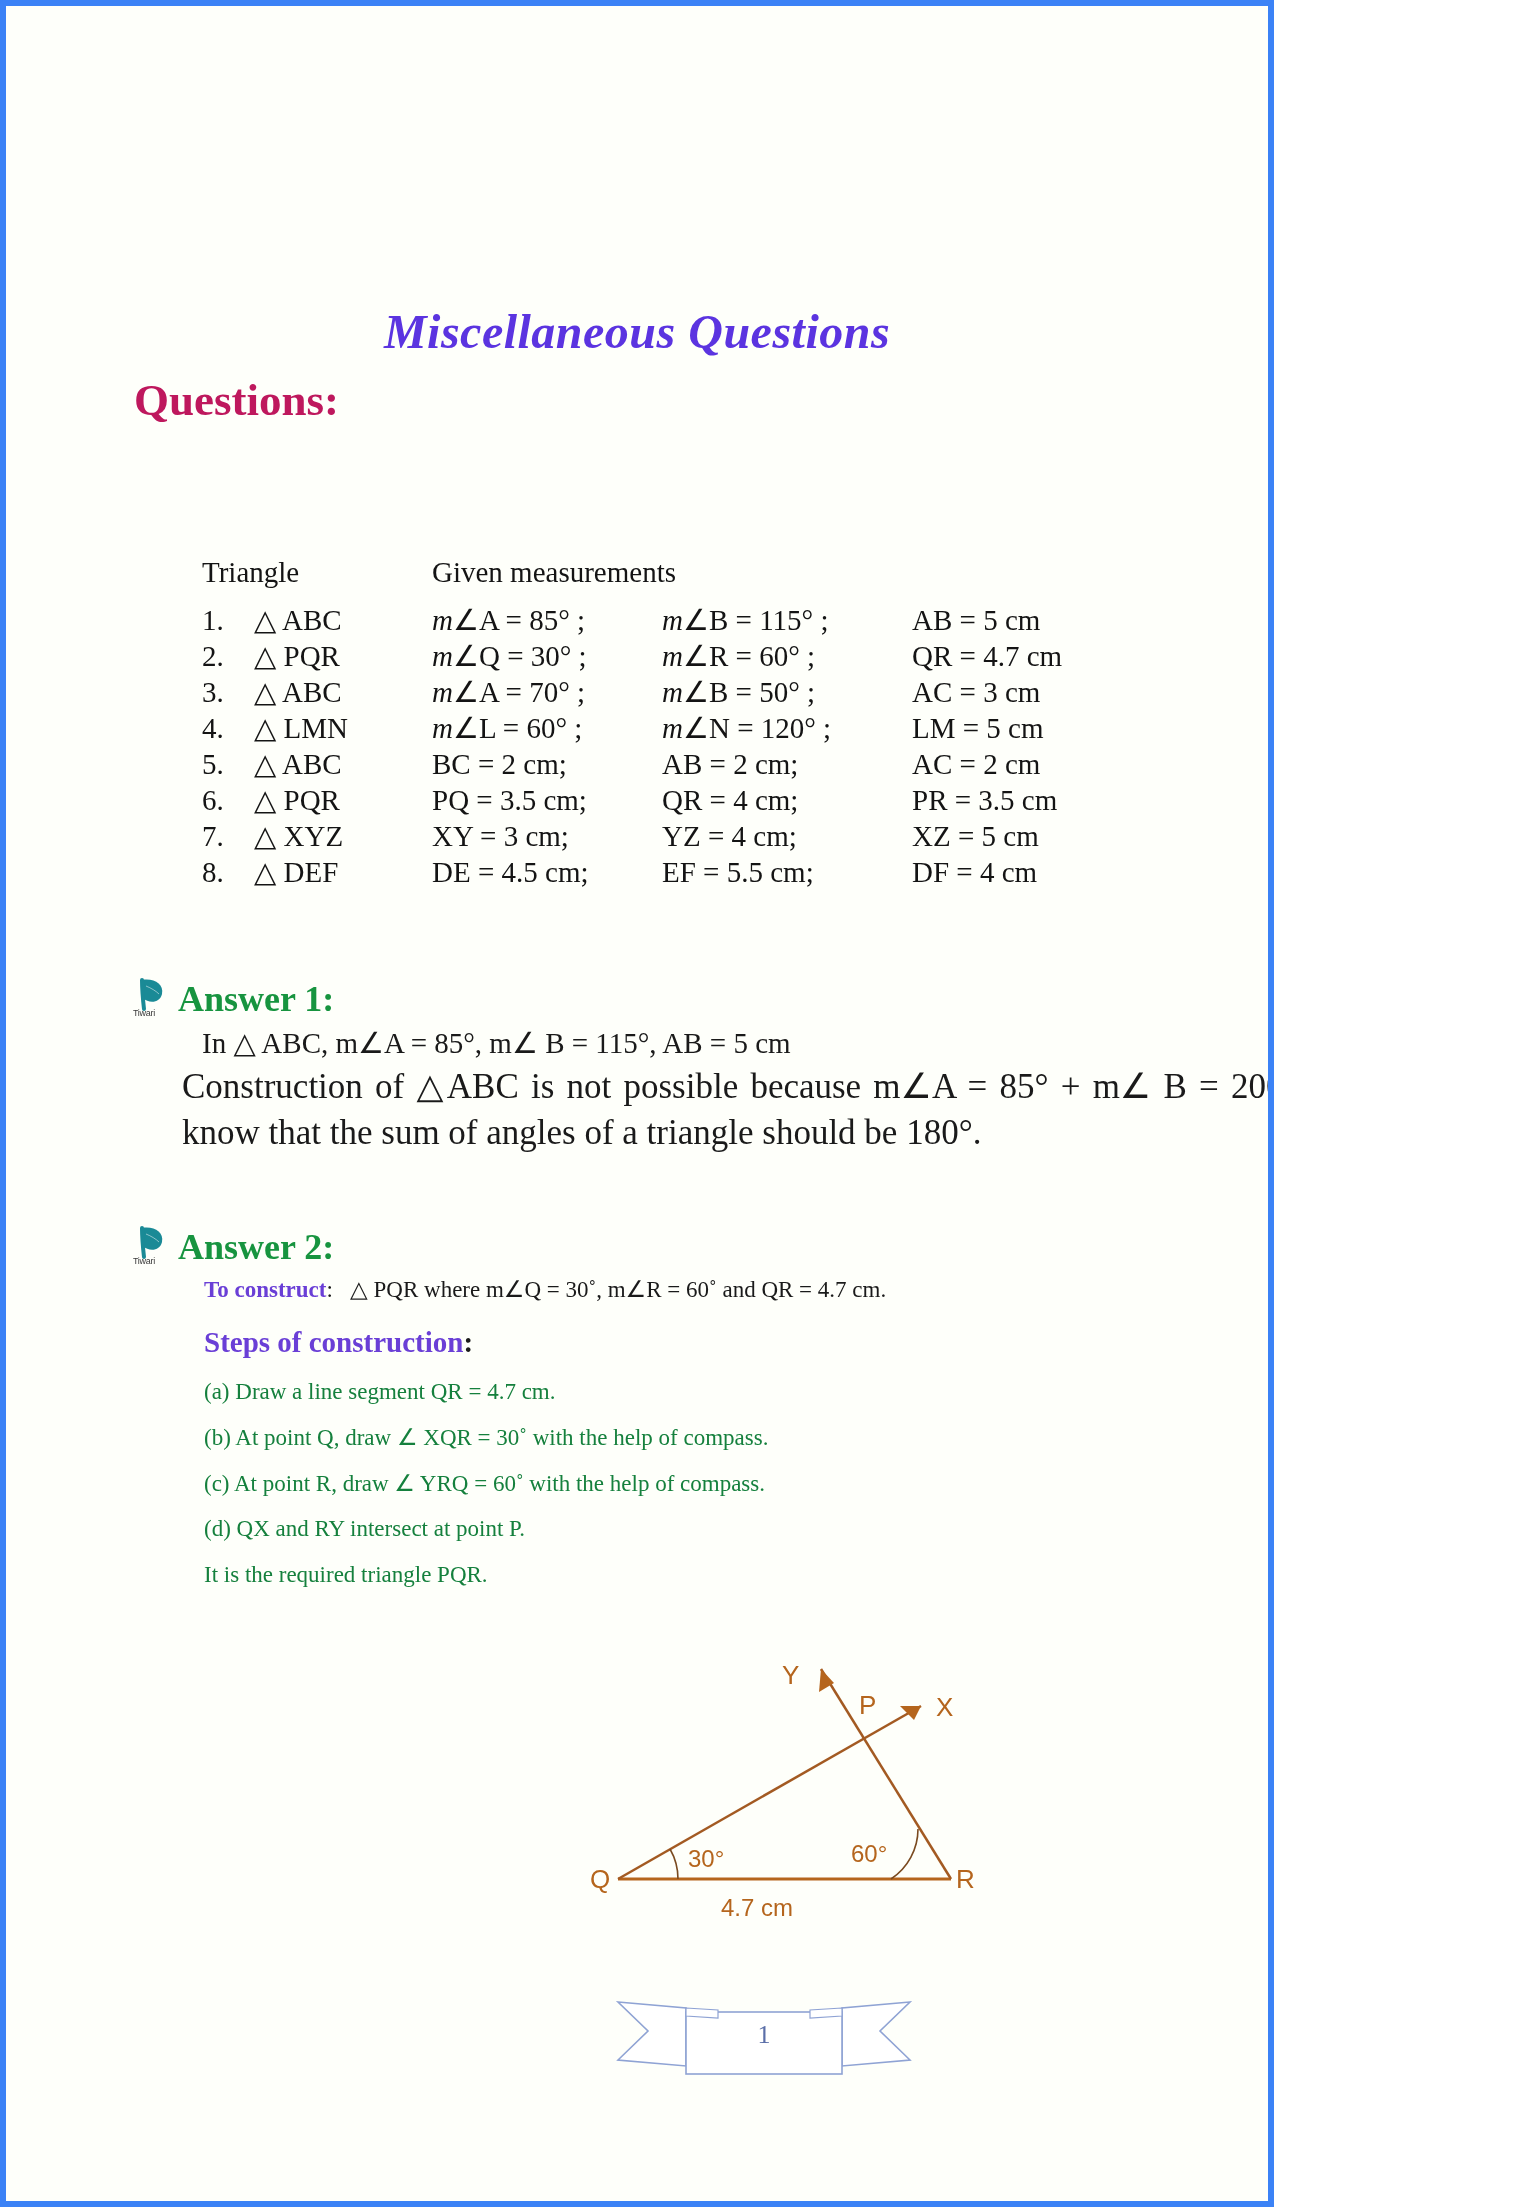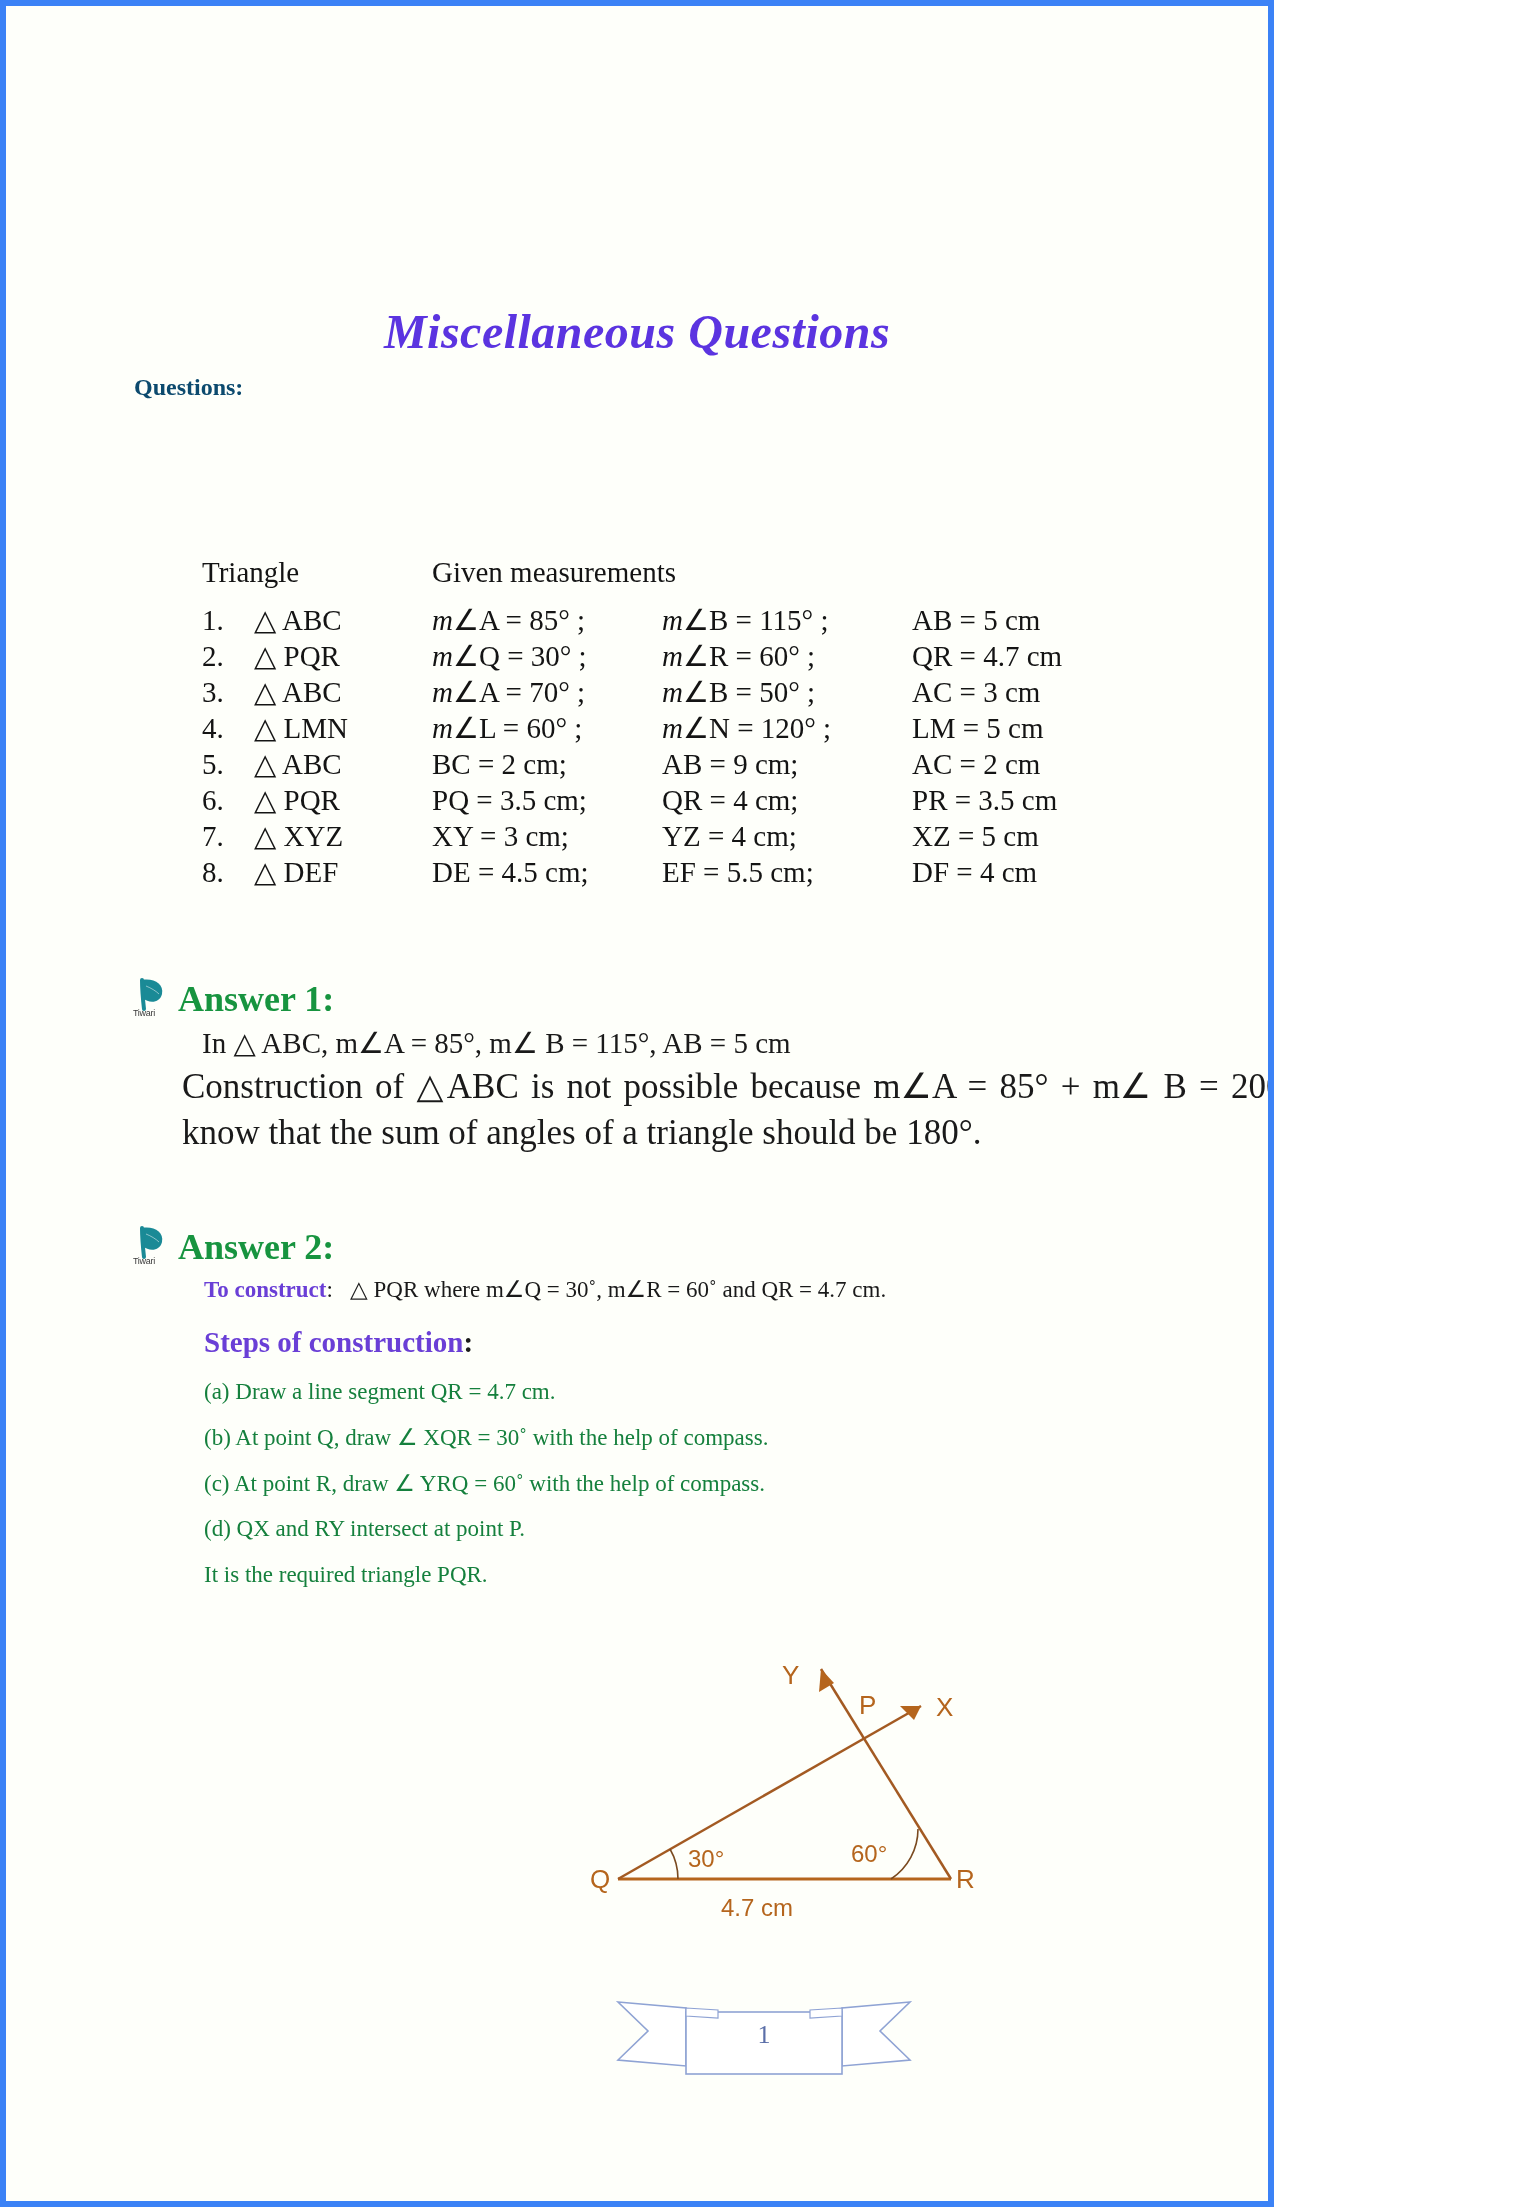--- a/index.html
+++ b/index.html
@@ -38,22 +38,22 @@
     letter-spacing: 0.5px;
   }
 
   
   .questions-heading {
     position: absolute;
     left: 128px;
     top: 368px;
     font-family: "Liberation Serif", serif;
     font-weight: bold;
-    font-size: 24px;
-    color: #0c4a6e;
+    font-size: 45px;
+    color: #be185d;
   }
 
   
   .intro-para {
     position: absolute;
     left: 128px;
     top: 412px;
     width: 1265px;
     font-size: 30px;
     line-height: 45px;
@@ -234,21 +234,21 @@
           <td class="td-num">4.</td>
           <td class="td-tri">△ LMN</td>
           <td class="td-m1"><span class="mvar">m</span><span>∠L = 60° ;</span></td>
           <td class="td-m2"><span class="mvar">m</span><span>∠N = 120° ;</span></td>
           <td class="td-m3">LM = 5 cm</td>
         </tr>
         <tr>
           <td class="td-num">5.</td>
           <td class="td-tri">△ ABC</td>
           <td class="td-m1"><span class="mvar"></span><span>BC = 2 cm;</span></td>
-          <td class="td-m2"><span class="mvar"></span><span>AB = 9 cm;</span></td>
+          <td class="td-m2"><span class="mvar"></span><span>AB = 2 cm;</span></td>
           <td class="td-m3">AC = 2 cm</td>
         </tr>
         <tr>
           <td class="td-num">6.</td>
           <td class="td-tri">△ PQR</td>
           <td class="td-m1"><span class="mvar"></span><span>PQ = 3.5 cm;</span></td>
           <td class="td-m2"><span class="mvar"></span><span>QR = 4 cm;</span></td>
           <td class="td-m3">PR = 3.5 cm</td>
         </tr>
         <tr>

